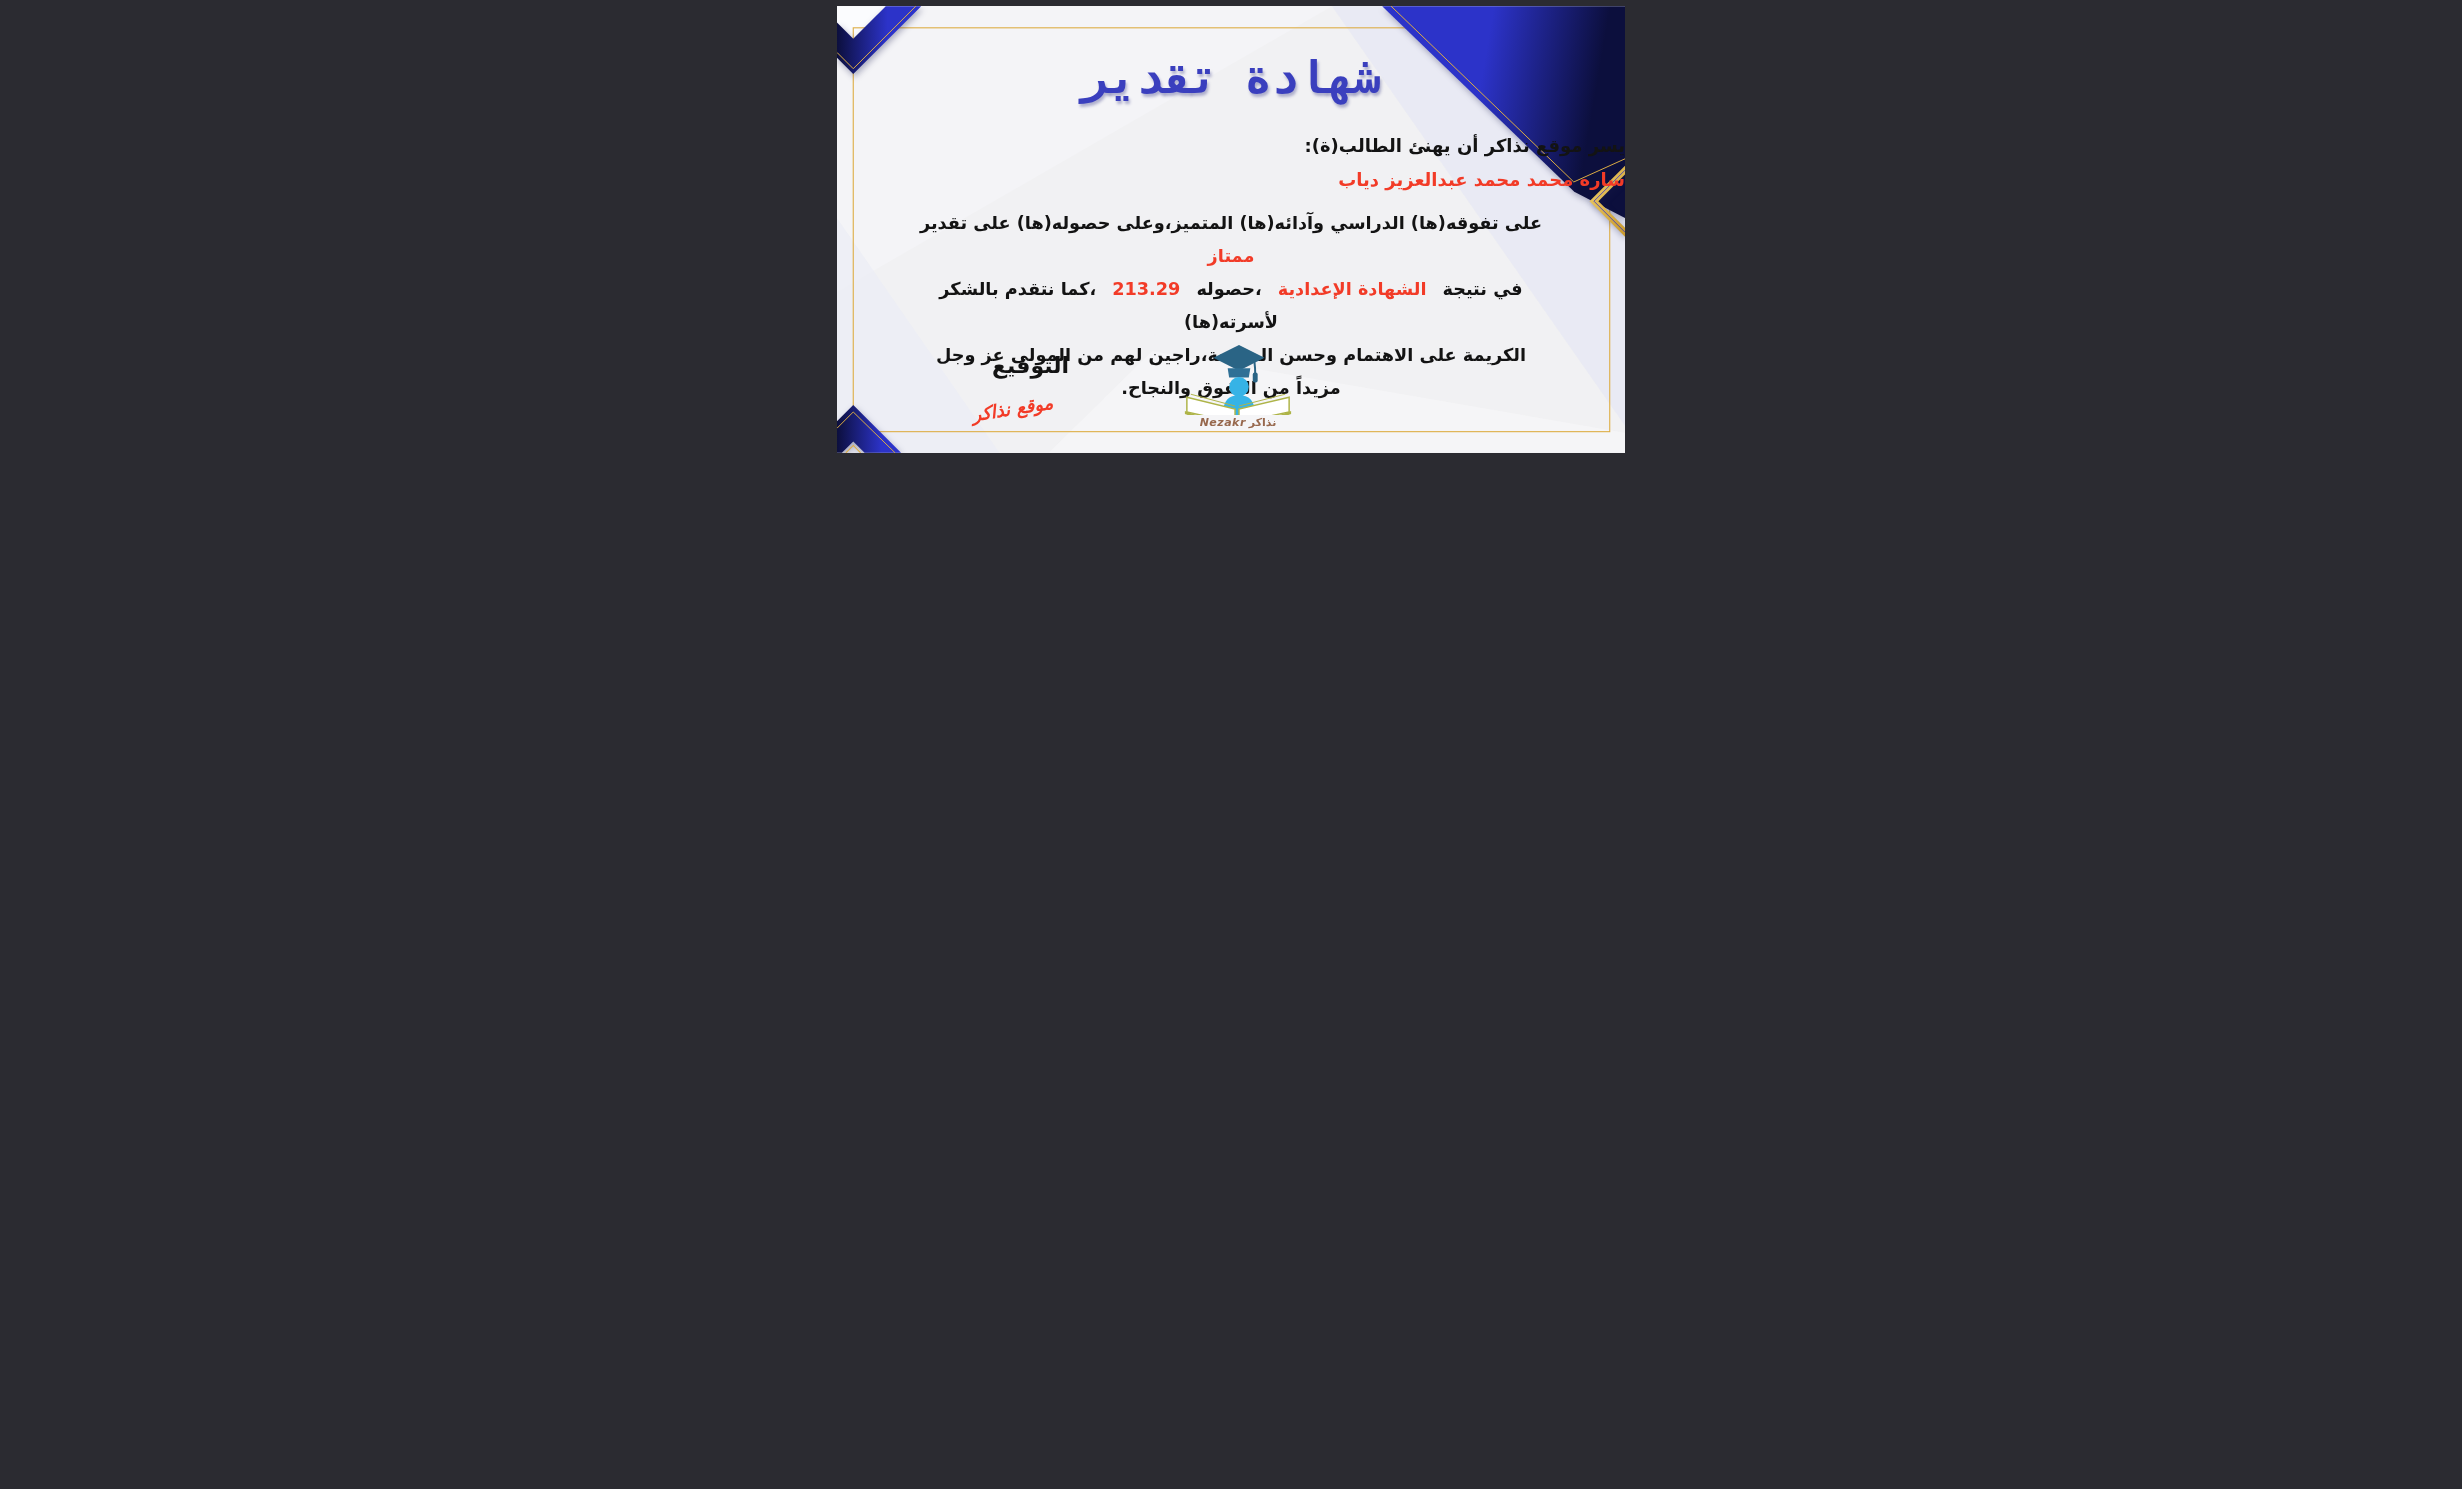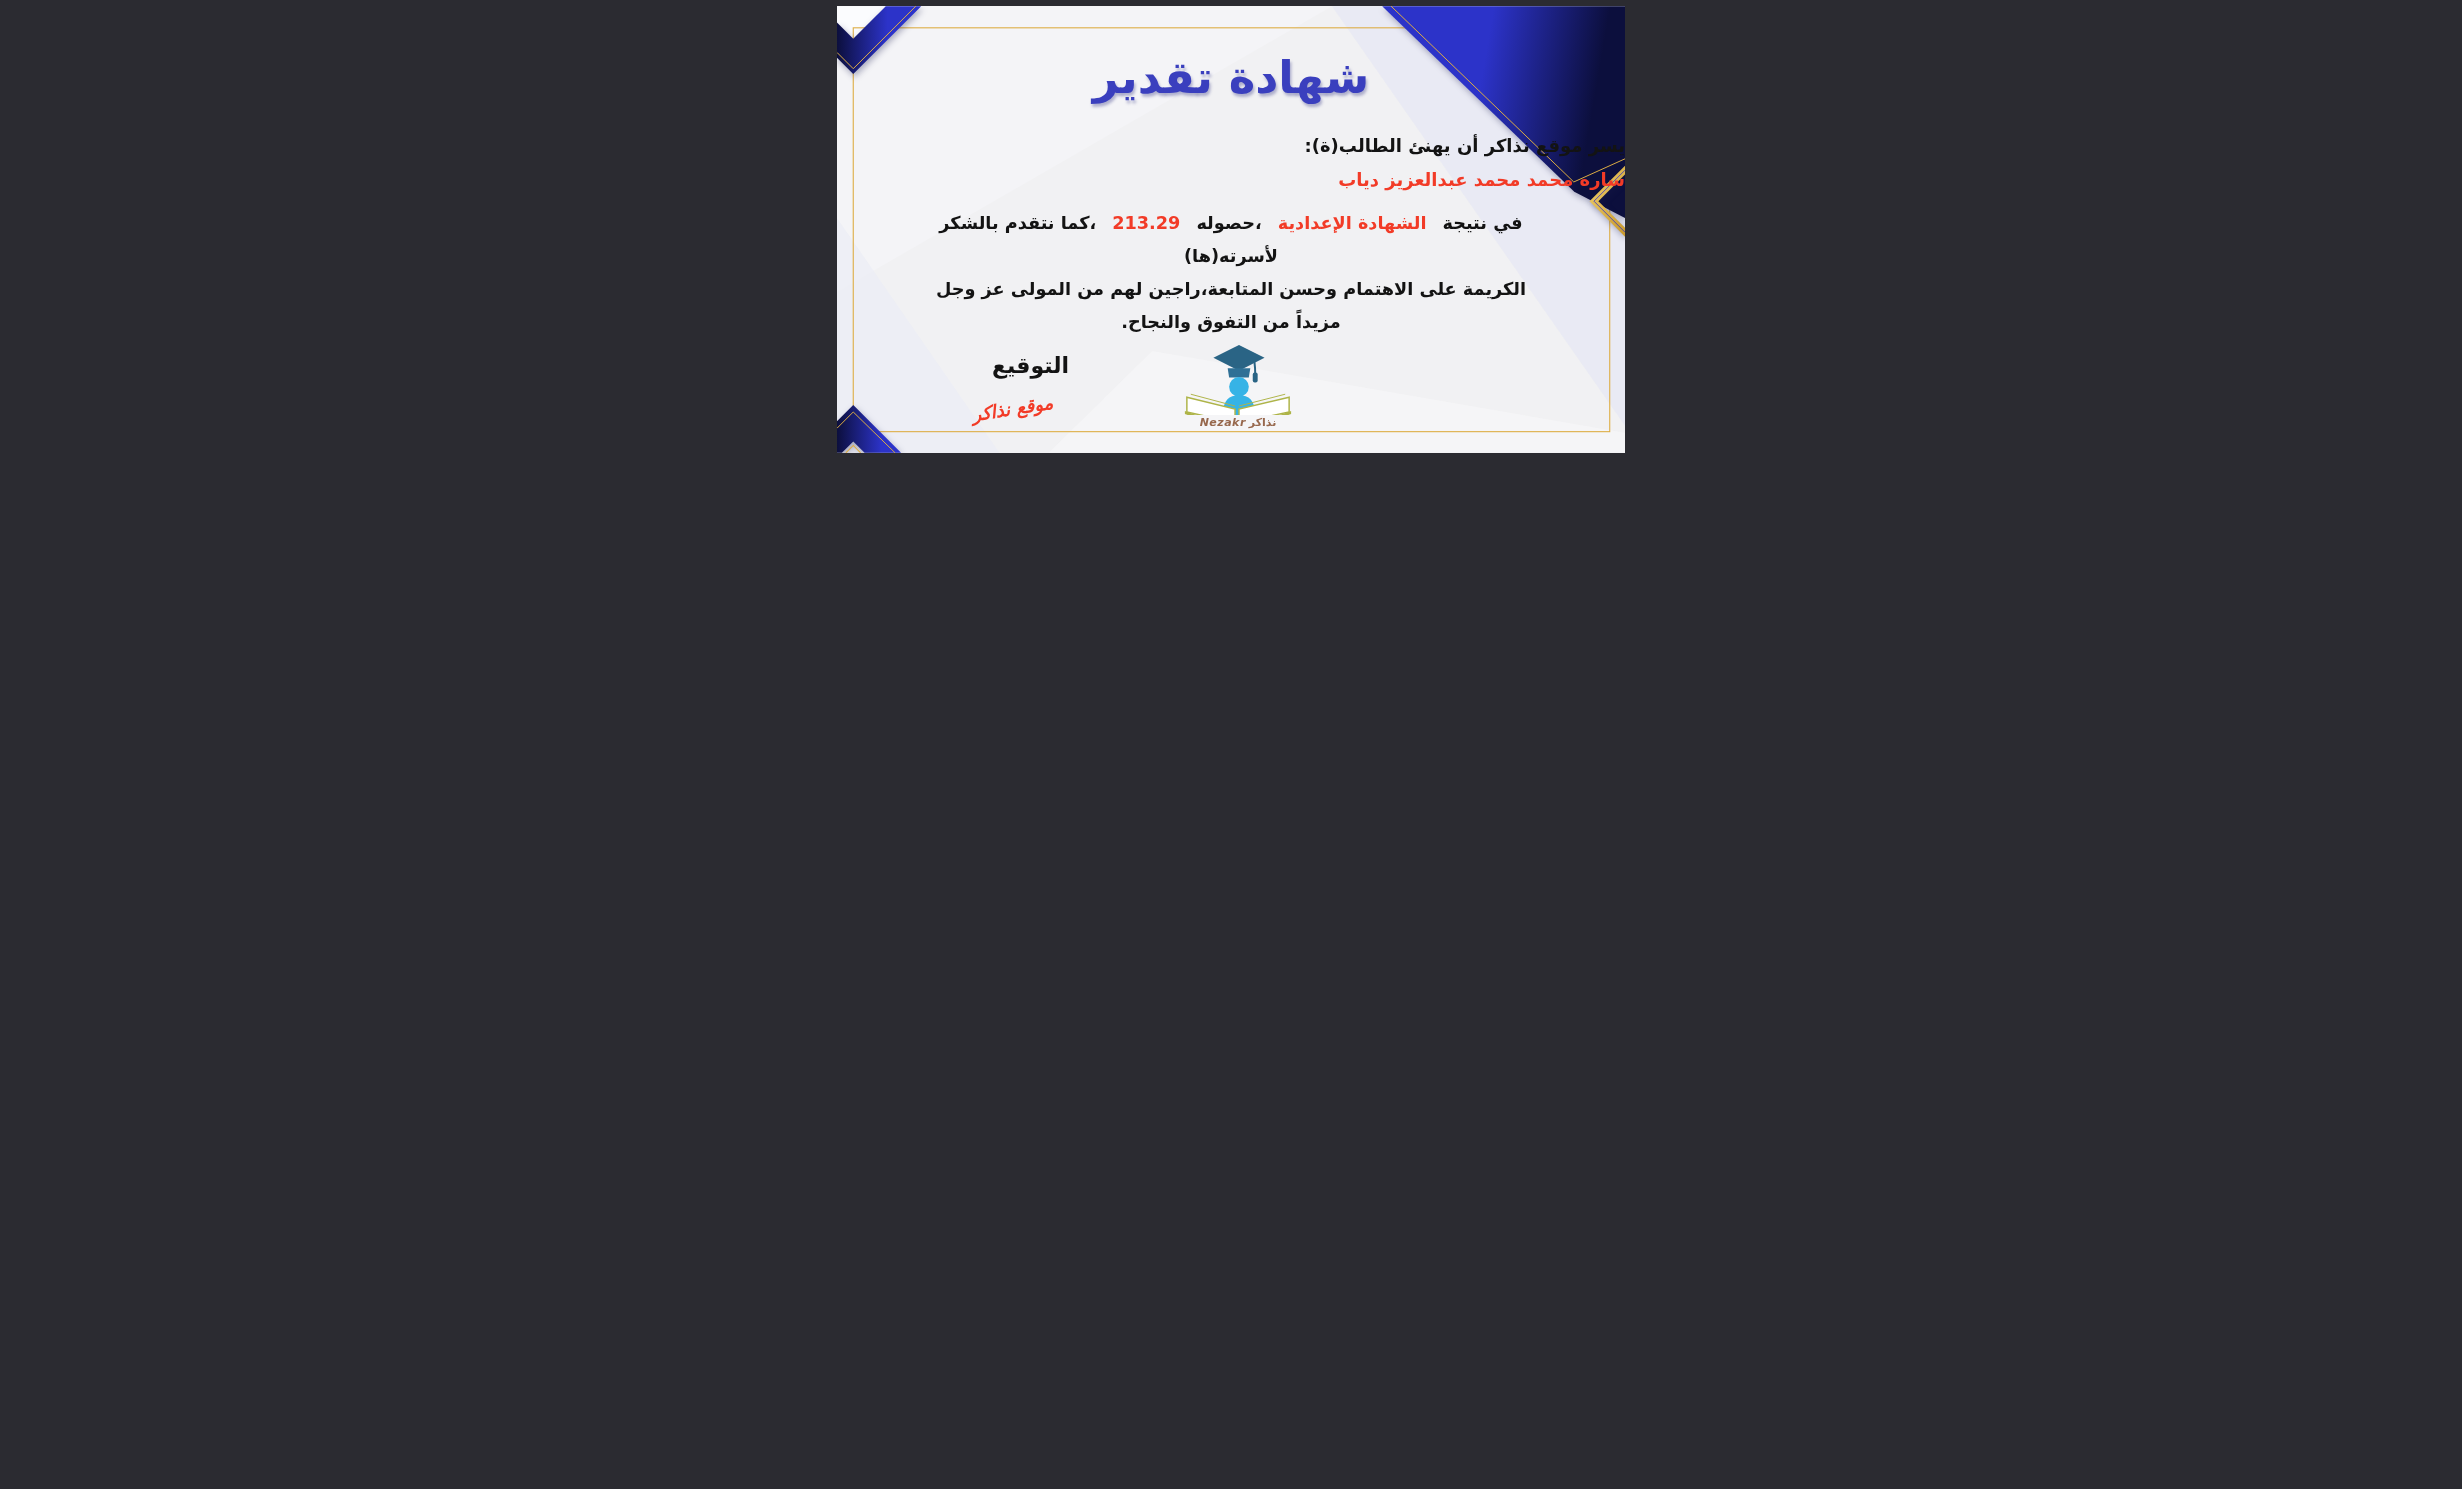--- a/index.html
+++ b/index.html
@@ -12,20 +12,21 @@
   svg.decor{position:absolute;inset:0;width:100%;height:100%;pointer-events:none;}
   .shadowed{filter:drop-shadow(3px 6px 6px rgba(25,28,80,.35));}
   .goldline{fill:none;stroke:var(--gold,#ddad43);}
   .abs{position:absolute;}
   .rtl{direction:rtl;unicode-bidi:isolate;}
   .title{
     left:0;top:45px;width:100%;text-align:center;
     font-size:45px;font-weight:bold;color:var(--title-blue,#3a3fbe);
     text-shadow:1.5px 2.5px 3px rgba(46,48,130,.35);
     letter-spacing:1px;
+    font-family:Liberation Mono, monospace;
   }
   .intro{
     left:0;top:129px;width:100%;text-align:right;
     font-size:18px;font-weight:bold;color:var(--text-black,#131313);
   }
   .student{
     left:0;top:163px;width:100%;
     font-size:18px;font-weight:bold;color:var(--accent-red,#f23b27);
   }
   .bodytext{
@@ -113,20 +114,24 @@
   </svg>
 
   <div class="abs title rtl">شهادة تقدير</div>
 
   <div class="abs intro rtl">يسر موقع نذاكر أن يهنئ الطالب(ة):</div>
 
   <div class="abs student rtl">ساره محمد محمد عبدالعزيز دياب</div>
 
   <div class="abs bodytext rtl">
     <div>
+      <span>على تفوقه(ها) الدراسي وآدائه(ها) المتميز،وعلى حصوله(ها) على تقدير</span>
+      <span class="red gap-lg">ممتاز</span>
+    </div>
+    <div>
       <span>في نتيجة</span>
       <span class="red gap-sm">الشهادة الإعدادية</span>
       <span>،حصوله</span>
       <span class="red gap-sm">213.29</span>
       <span>،كما نتقدم بالشكر لأسرته(ها)</span>
     </div>
     <div>الكريمة على الاهتمام وحسن المتابعة،راجين لهم من المولى عز وجل</div>
     <div>مزيداً من التفوق والنجاح.</div>
   </div>
 

